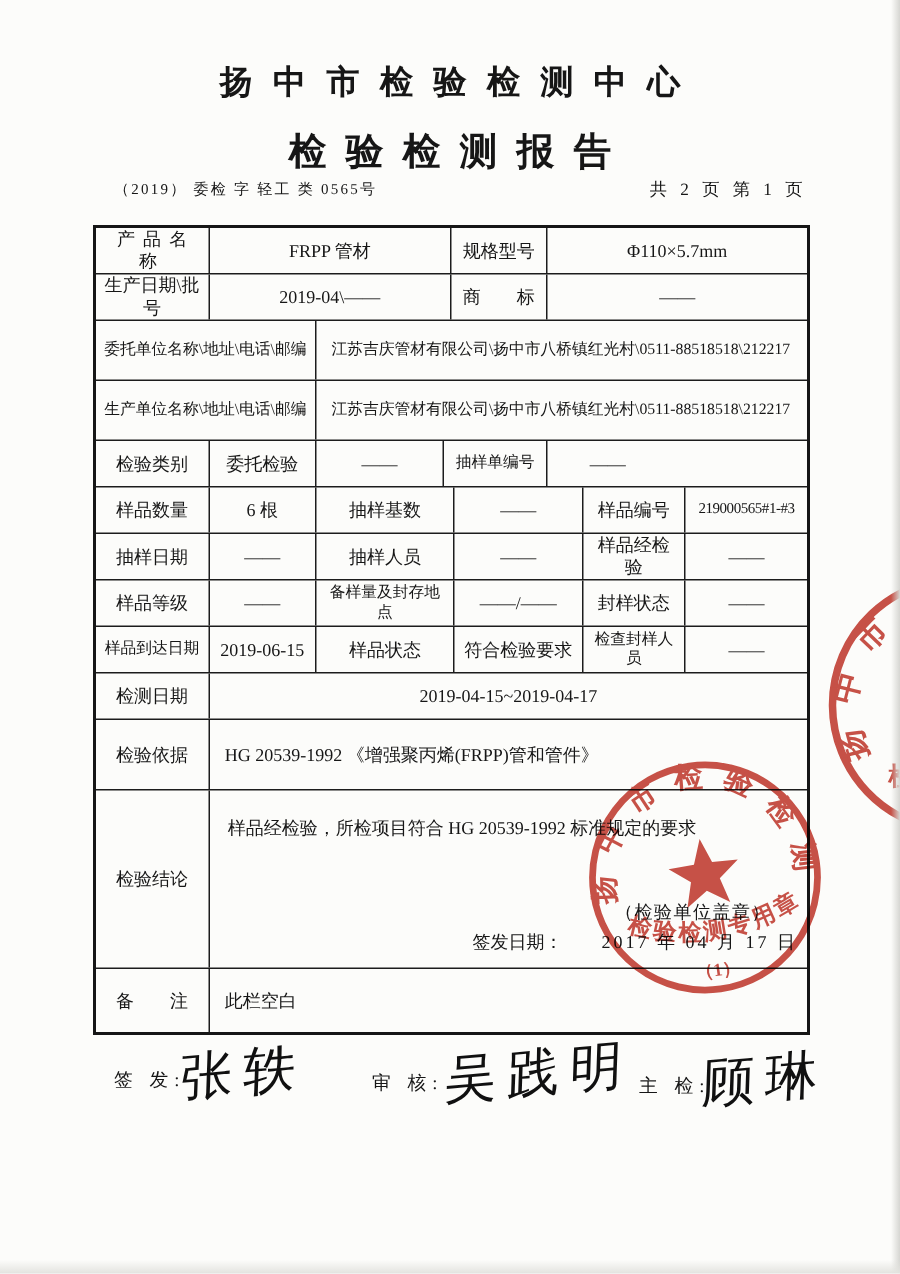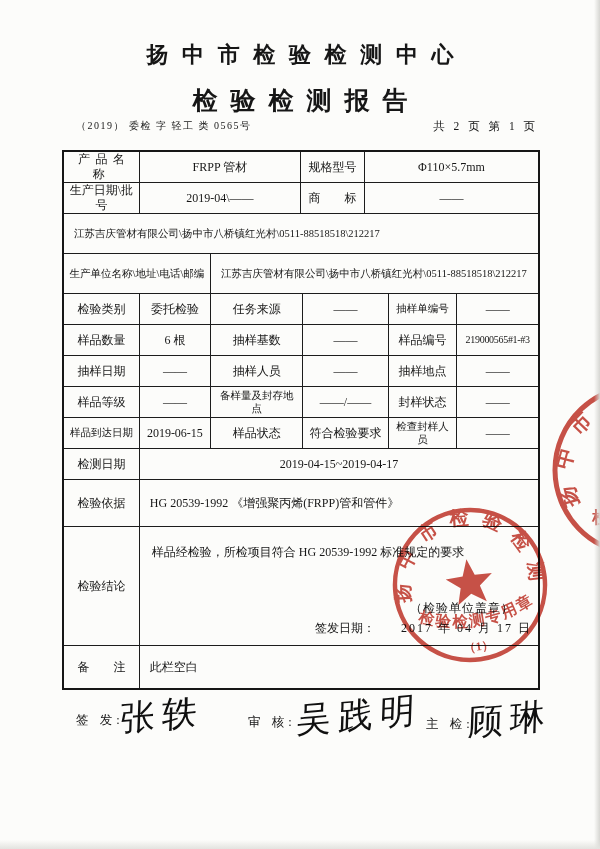--- a/index.html
+++ b/index.html
@@ -86,52 +86,52 @@
     </div>
 
     <div class="row h30">
       <div class="cell w16">生产日期\批号</div>
       <div class="cell w34">2019-04\——</div>
       <div class="cell w135">商　　标</div>
       <div class="cell w365">——</div>
     </div>
 
     <div class="row h39">
+      <div class="cell w31 small">委托单位名称\地址\电话\邮编</div>
       <div class="cell w69 small left">江苏吉庆管材有限公司\扬中市八桥镇红光村\0511-88518518\212217</div>
     </div>
 
     <div class="row h39">
       <div class="cell w31 small">生产单位名称\地址\电话\邮编</div>
       <div class="cell w69 small left">江苏吉庆管材有限公司\扬中市八桥镇红光村\0511-88518518\212217</div>
     </div>
 
     <div class="row h30">
       <div class="cell w16">检验类别</div>
       <div class="cell w15">委托检验</div>
-      <div class="cell w195">任务来源</div>
       <div class="cell w18">——</div>
       <div class="cell w145 small">抽样单编号</div>
       <div class="cell w17">——</div>
     </div>
 
     <div class="row h30">
       <div class="cell w16">样品数量</div>
       <div class="cell w15">6 根</div>
       <div class="cell w195">抽样基数</div>
       <div class="cell w18">——</div>
       <div class="cell w145">样品编号</div>
       <div class="cell w17 tiny">219000565#1-#3</div>
     </div>
 
     <div class="row h30">
       <div class="cell w16">抽样日期</div>
       <div class="cell w15">——</div>
       <div class="cell w195">抽样人员</div>
       <div class="cell w18">——</div>
-      <div class="cell w145">抽样地点</div>
+      <div class="cell w145">样品经检验</div>
       <div class="cell w17">——</div>
     </div>
 
     <div class="row h30">
       <div class="cell w16">样品等级</div>
       <div class="cell w15">——</div>
       <div class="cell w195 small">备样量及封存地点</div>
       <div class="cell w18">——/——</div>
       <div class="cell w145">封样状态</div>
       <div class="cell w17">——</div>

